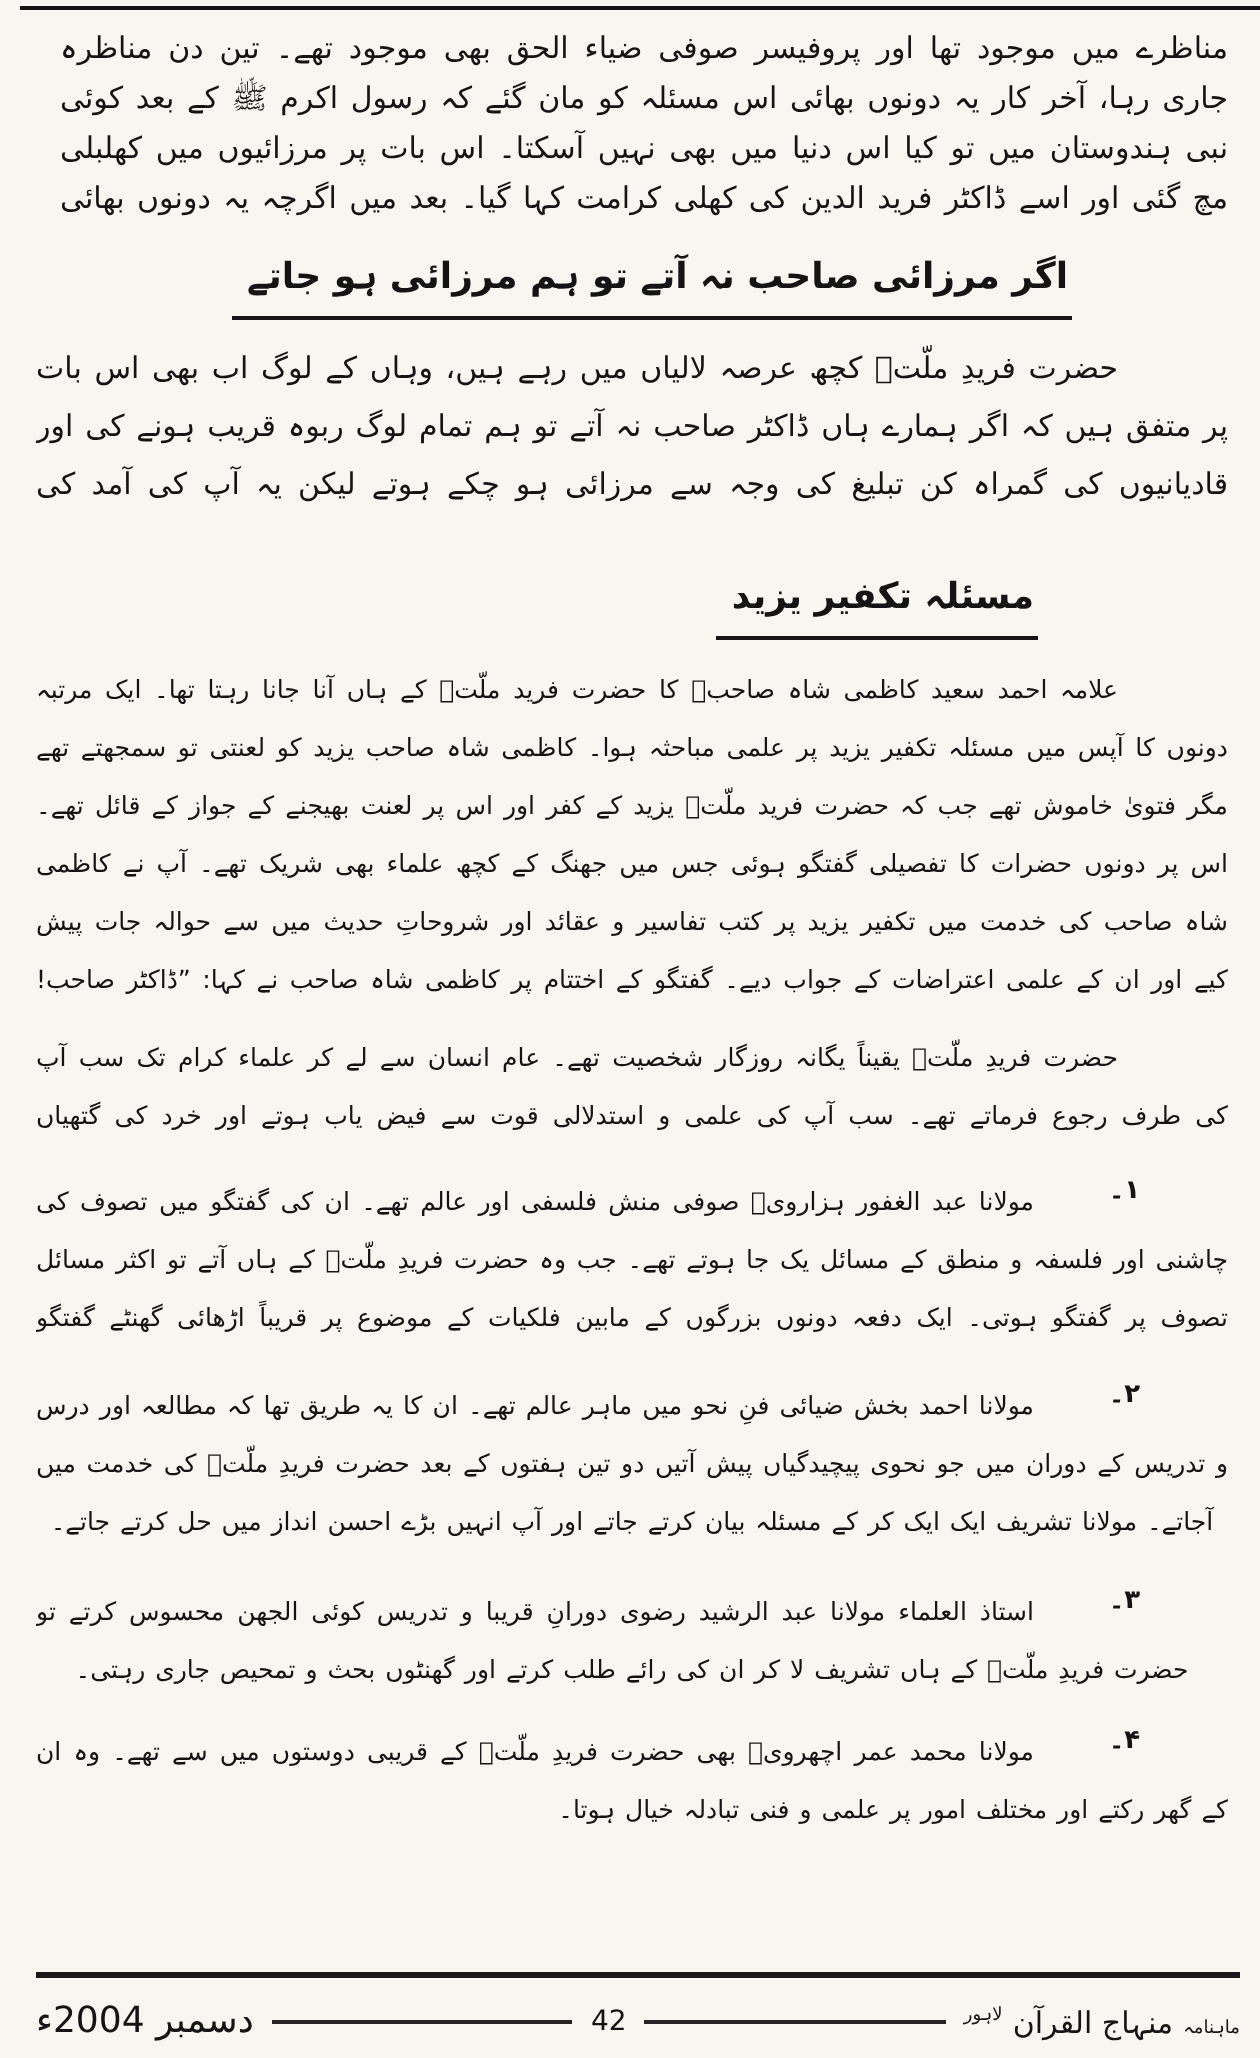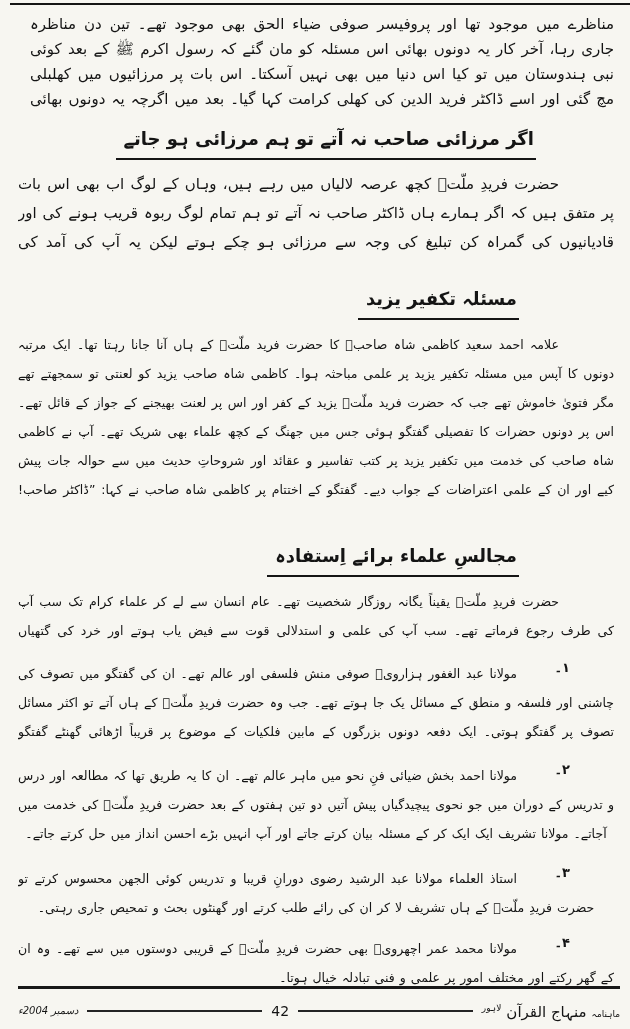--- a/index.html
+++ b/index.html
@@ -70,44 +70,41 @@
   
   .footer{position:absolute;left:18px;right:10px;bottom:6px;direction:rtl;}
   .footer-rule{height:2.5px;background:#181818;margin-bottom:10px;}
   .footer-row{display:flex;align-items:center;gap:9px;}
   .journal{white-space:nowrap;line-height:18px;}
   .journal-prefix{font-size:9px;text-align:center;}
   .journal-name{font-size:15px;font-weight:normal;}
   .journal-city{font-size:9px;vertical-align:super;}
   .footer-dash{flex:1 1 auto;height:2px;background:#242424;}
   .page-num{font-size:14px;direction:ltr;}
-  .issue-date{font-size:10px;white-space:nowrap;font-style:italic;}
+  .issue-date{font-size:18px;white-space:nowrap;}
 </style>
 </head>
 <body>
 
 <div class="page">
 
   <div class="top-rule"></div>
 
   <p class="para p-intro">مناظرے میں موجود تھا اور پروفیسر صوفی ضیاء الحق بھی موجود تھے۔ تین دن مناظرہ جاری رہا، آخر کار یہ دونوں بھائی اس مسئلہ کو مان گئے کہ رسول اکرم ﷺ کے بعد کوئی نبی ہندوستان میں تو کیا اس دنیا میں بھی نہیں آسکتا۔ اس بات پر مرزائیوں میں کھلبلی مچ گئی اور اسے ڈاکٹر فرید الدین کی کھلی کرامت کہا گیا۔ بعد میں اگرچہ یہ دونوں بھائی پھر مرزائی ہو گئے تھے۔”</p>
 
   <div class="heading-row h1-row">
     <span class="heading">اگر مرزائی صاحب نہ آتے تو ہم مرزائی ہو جاتے</span>
   </div>
   <p class="para p-sec1">حضرت فریدِ ملّتؒ کچھ عرصہ لالیاں میں رہے ہیں، وہاں کے لوگ اب بھی اس بات پر متفق ہیں کہ اگر ہمارے ہاں ڈاکٹر صاحب نہ آتے تو ہم تمام لوگ ربوہ قریب ہونے کی اور قادیانیوں کی گمراہ کن تبلیغ کی وجہ سے مرزائی ہو چکے ہوتے لیکن یہ آپ کی آمد کی برکت تھی کہ لوگوں کو مرزائیت سے نفرت ہوگئی۔</p>
 
   <div class="heading-row h2-row">
     <span class="heading">مسئلہ تکفیر یزید</span>
   </div>
   <p class="para p-sec2">علامہ احمد سعید کاظمی شاہ صاحبؒ کا حضرت فرید ملّتؒ کے ہاں آنا جانا رہتا تھا۔ ایک مرتبہ دونوں کا آپس میں مسئلہ تکفیر یزید پر علمی مباحثہ ہوا۔ کاظمی شاہ صاحب یزید کو لعنتی تو سمجھتے تھے مگر فتویٰ خاموش تھے جب کہ حضرت فرید ملّتؒ یزید کے کفر اور اس پر لعنت بھیجنے کے جواز کے قائل تھے۔ اس پر دونوں حضرات کا تفصیلی گفتگو ہوئی جس میں جھنگ کے کچھ علماء بھی شریک تھے۔ آپ نے کاظمی شاہ صاحب کی خدمت میں تکفیر یزید پر کتب تفاسیر و عقائد اور شروحاتِ حدیث میں سے حوالہ جات پیش کیے اور ان کے علمی اعتراضات کے جواب دیے۔ گفتگو کے اختتام پر کاظمی شاہ صاحب نے کہا: ”ڈاکٹر صاحب! آپ نے جو حوالہ جات دیے ہیں ان میں سے بعض میری نظر سے پہلے نہیں گزرے، میں یہ کتب لے جاتا ہوں ان پر غور کروں گا۔“</p>
 
-  <div class="heading-row h3-row">
-    <span class="heading">مجالسِ علماء برائے اِستفادہ</span>
-  </div>
   <p class="para p-sec3">حضرت فریدِ ملّتؒ یقیناً یگانہ روزگار شخصیت تھے۔ عام انسان سے لے کر علماء کرام تک سب آپ کی طرف رجوع فرماتے تھے۔ سب آپ کی علمی و استدلالی قوت سے فیض یاب ہوتے اور خرد کی گتھیاں سلجھانے کے لیے آپ سے رہنمائی لیتے تھے۔</p>
 
   <div class="list-item li-1">
     <span class="item-num">۱۔</span>
     <p class="item-text it-3line">مولانا عبد الغفور ہزارویؒ صوفی منش فلسفی اور عالم تھے۔ ان کی گفتگو میں تصوف کی چاشنی اور فلسفہ و منطق کے مسائل یک جا ہوتے تھے۔ جب وہ حضرت فریدِ ملّتؒ کے ہاں آتے تو اکثر مسائل تصوف پر گفتگو ہوتی۔ ایک دفعہ دونوں بزرگوں کے مابین فلکیات کے موضوع پر قریباً اڑھائی گھنٹے گفتگو ہوئی۔</p>
   </div>
 
   <div class="list-item li-2">
     <span class="item-num">۲۔</span>
     <p class="item-text it-3line">مولانا احمد بخش ضیائی فنِ نحو میں ماہر عالم تھے۔ ان کا یہ طریق تھا کہ مطالعہ اور درس و تدریس کے دوران میں جو نحوی پیچیدگیاں پیش آتیں دو تین ہفتوں کے بعد حضرت فریدِ ملّتؒ کی خدمت میں آجاتے۔ مولانا تشریف ایک ایک کر کے مسئلہ بیان کرتے جاتے اور آپ انہیں بڑے احسن انداز میں حل کرتے جاتے۔</p>

